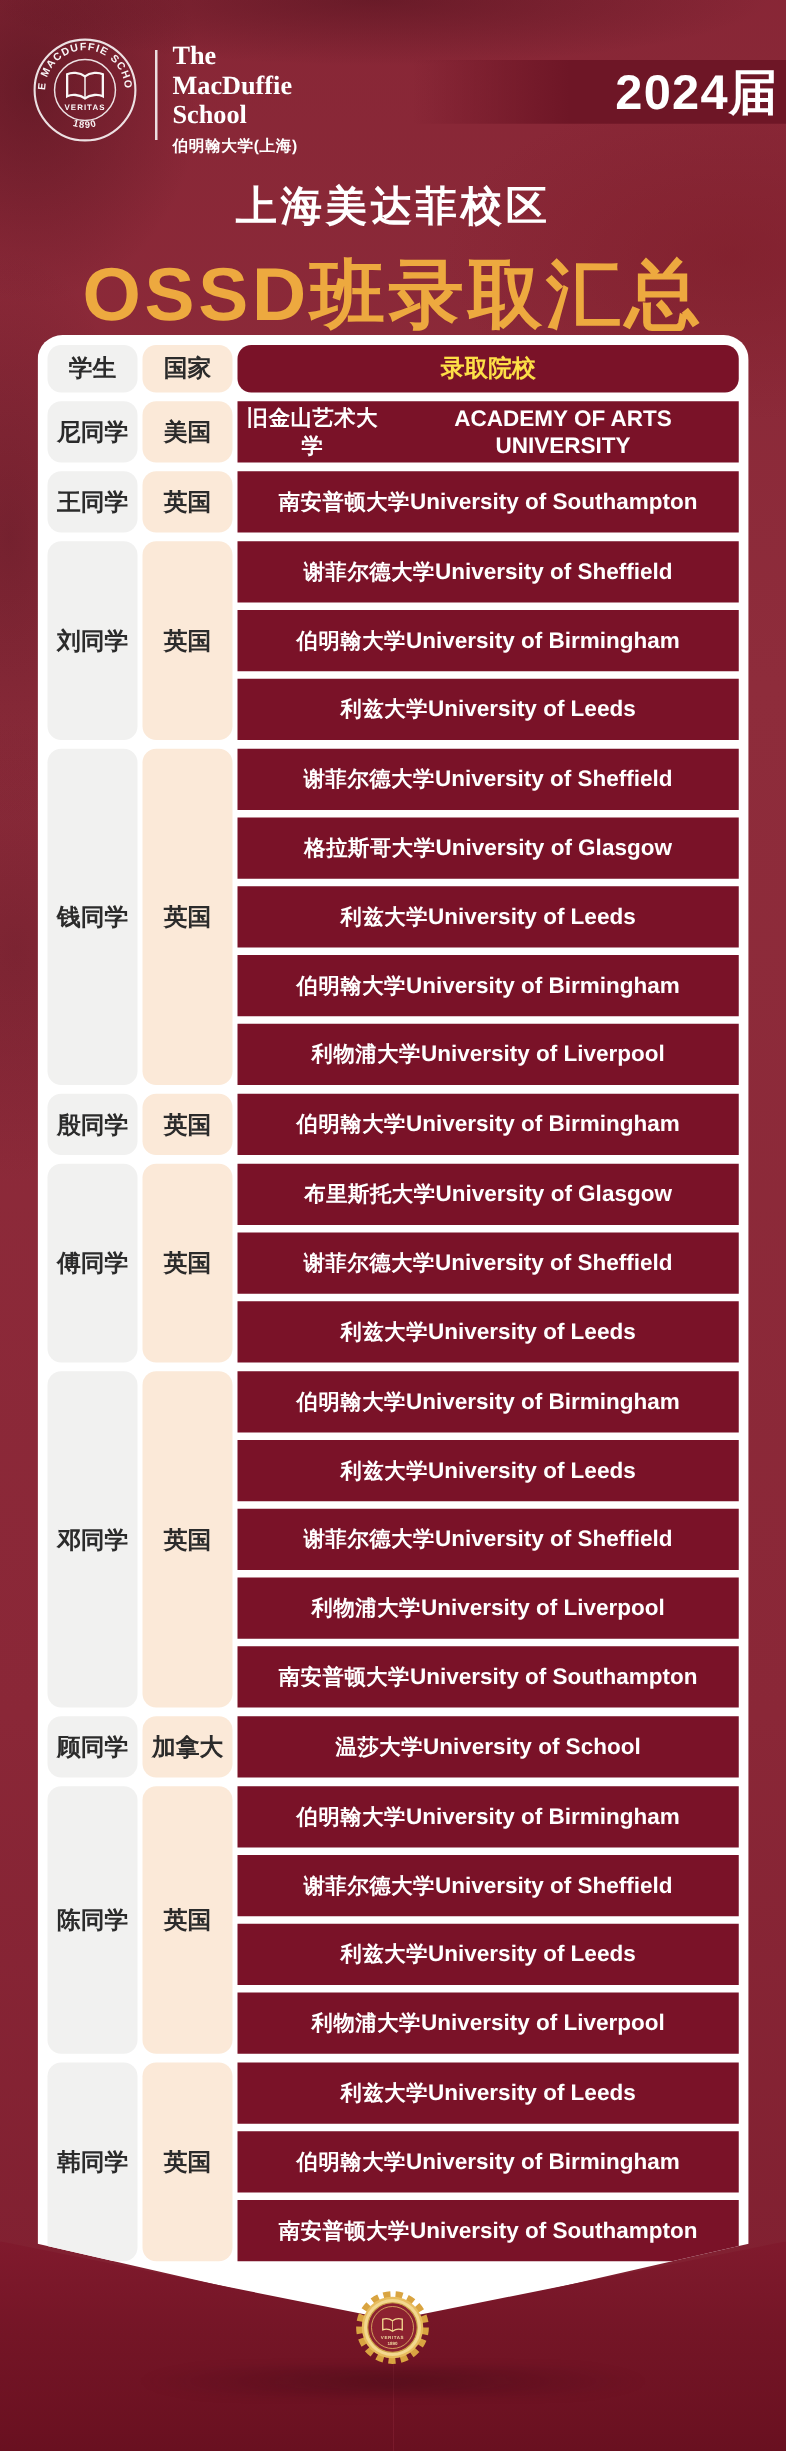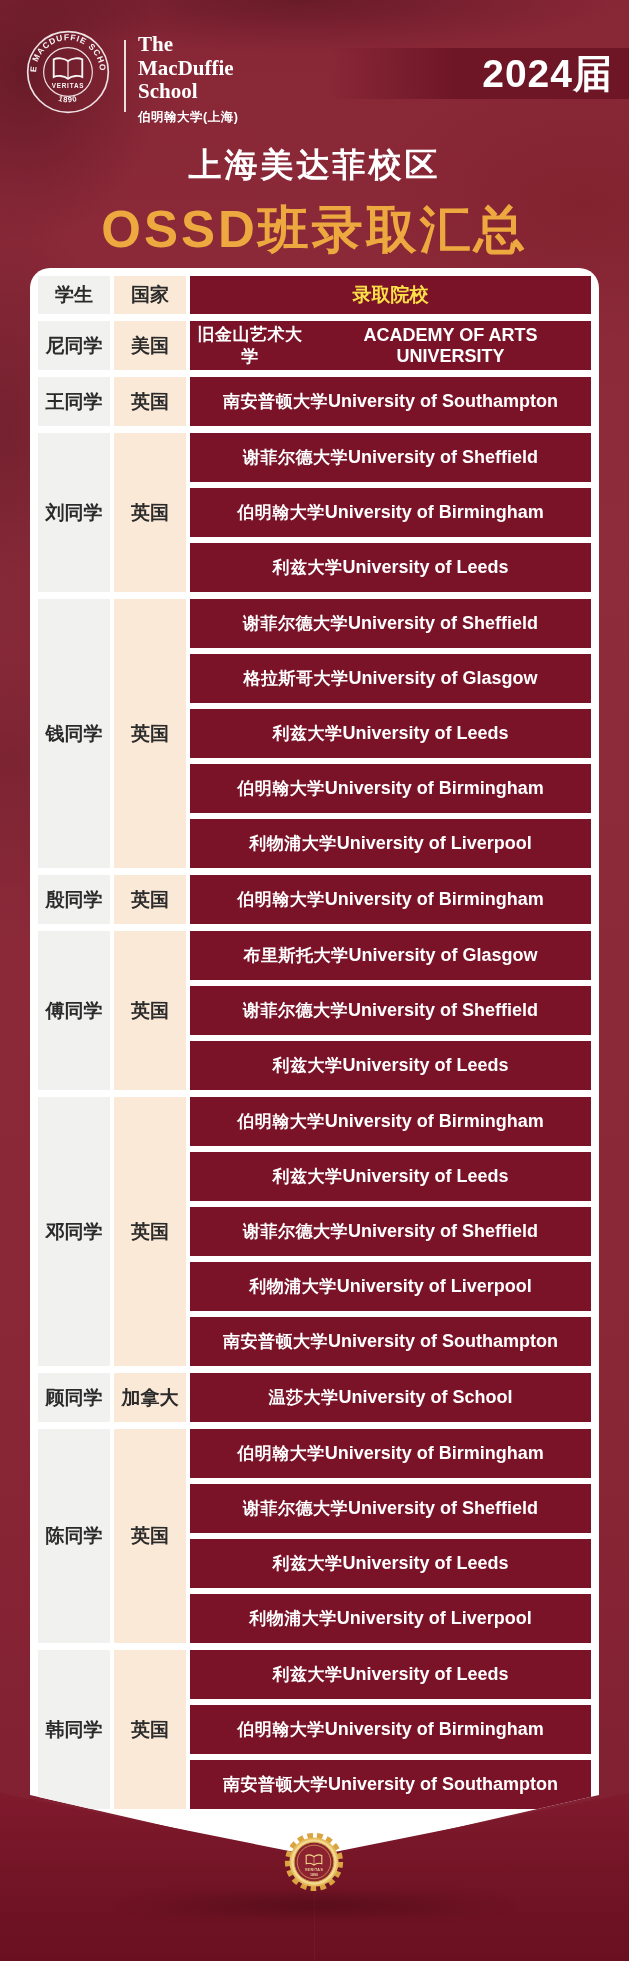--- a/index.html
+++ b/index.html
@@ -15,41 +15,41 @@
       linear-gradient(180deg,#85243496 0%, #8e2c3b 28%, #8a2737 70%, #7e1e2f 100%),
       #8c2a39;
   }
   
   .year-band{
     position:absolute;left:330px;top:48px;width:299px;height:51px;
     background:linear-gradient(90deg, rgba(110,22,38,0) 0%, #6e1626 42%, #6e1626 100%);
     display:flex;align-items:center;justify-content:flex-end;
   }
   .year-band .year{
-    color:#fff;font-size:39px;font-weight:700;letter-spacing:1px;padding-right:16px;
+    color:#fff;font-size:39px;font-weight:700;letter-spacing:1px;padding-right:6px;
   }
   .brand-seal{position:absolute;left:26px;top:30px;width:84px;height:84px;opacity:.96;}
   .brand-divider{position:absolute;left:124px;top:40px;width:2px;height:72px;background:rgba(255,255,255,.85);}
   .brand-name{position:absolute;left:138px;top:33px;color:#fff;}
   .brand-name .ln{font-family:"Liberation Serif","DejaVu Serif",serif;font-weight:700;font-size:21px;line-height:1.12;}
   .brand-name .cn{font-size:12.5px;font-weight:700;margin-top:5px;letter-spacing:.5px;}
   
   .titles{position:absolute;left:0;top:143px;width:100%;text-align:center;}
   .campus-title{color:#ffffff;font-size:33px;font-weight:700;letter-spacing:3px;}
-  .main-title{color:#eda93f;font-size:51px;font-weight:700;letter-spacing:3px;margin-top:8px;}
+  .main-title{color:#eda93f;font-size:60px;font-weight:700;letter-spacing:3px;margin-top:8px;}
   
   .card{
     position:absolute;left:30px;top:268px;width:569px;height:1592px;
     background:#ffffff;border-radius:20px 20px 0 0;
     clip-path:polygon(0 0,100% 0,100% 1527px,50% 100%,0 1527px);
     box-sizing:border-box;padding:8px;
   }
   .trow{display:flex;gap:4px;}
   .thead .cell{height:38px;}
-  .cell{display:flex;align-items:center;justify-content:center;text-align:center;}
+  .cell{display:flex;align-items:center;justify-content:center;text-align:center;border-radius:11px;}
   .col-student{width:72px;flex:0 0 72px;background:#f1f1f0;color:#2b2b2b;font-weight:700;font-size:19px;}
   .col-country{width:72px;flex:0 0 72px;background:#fbe9d8;color:#2b2b2b;font-weight:700;font-size:19px;text-align:center;}
   .col-uni{flex:1;background:#7a1228;color:#fde047;font-weight:700;font-size:19px;}
   .group{display:flex;gap:4px;margin-top:7px;align-items:stretch;}
   .uni-list{flex:1;display:flex;flex-direction:column;gap:6px;}
   .uni-cell{
     background:#7a1228;color:#fff;height:49px;
     display:flex;flex-direction:row;align-items:center;justify-content:center;text-align:center;
   }
   .uni-cn{font-size:17px;font-weight:700;line-height:1.25;letter-spacing:.5px;}

